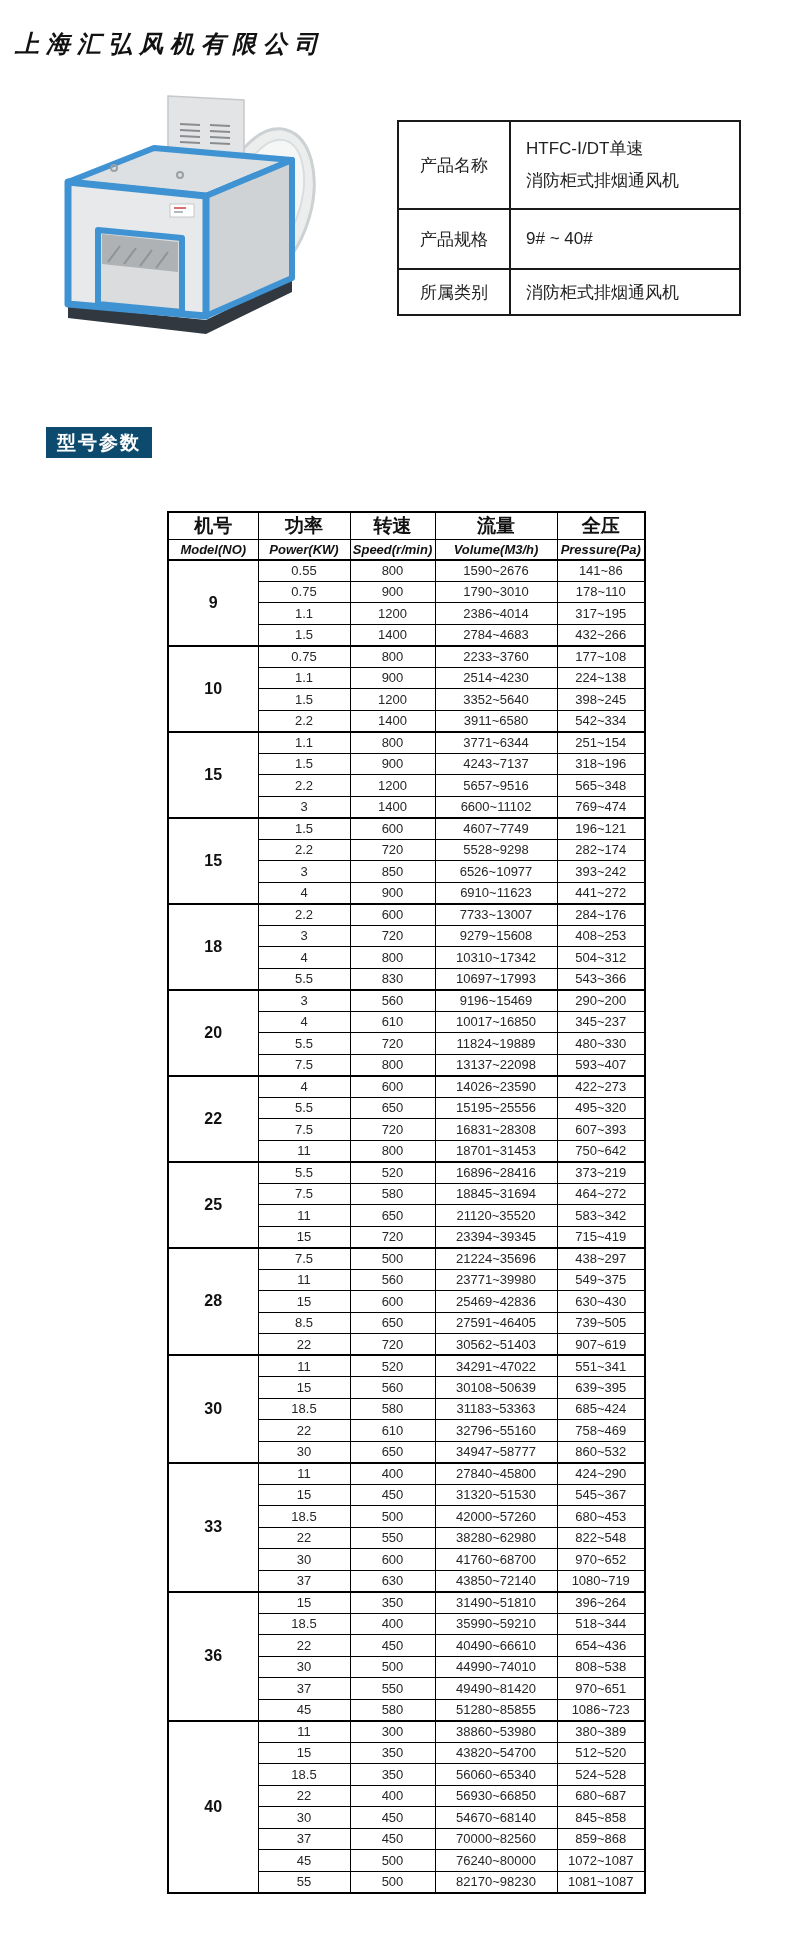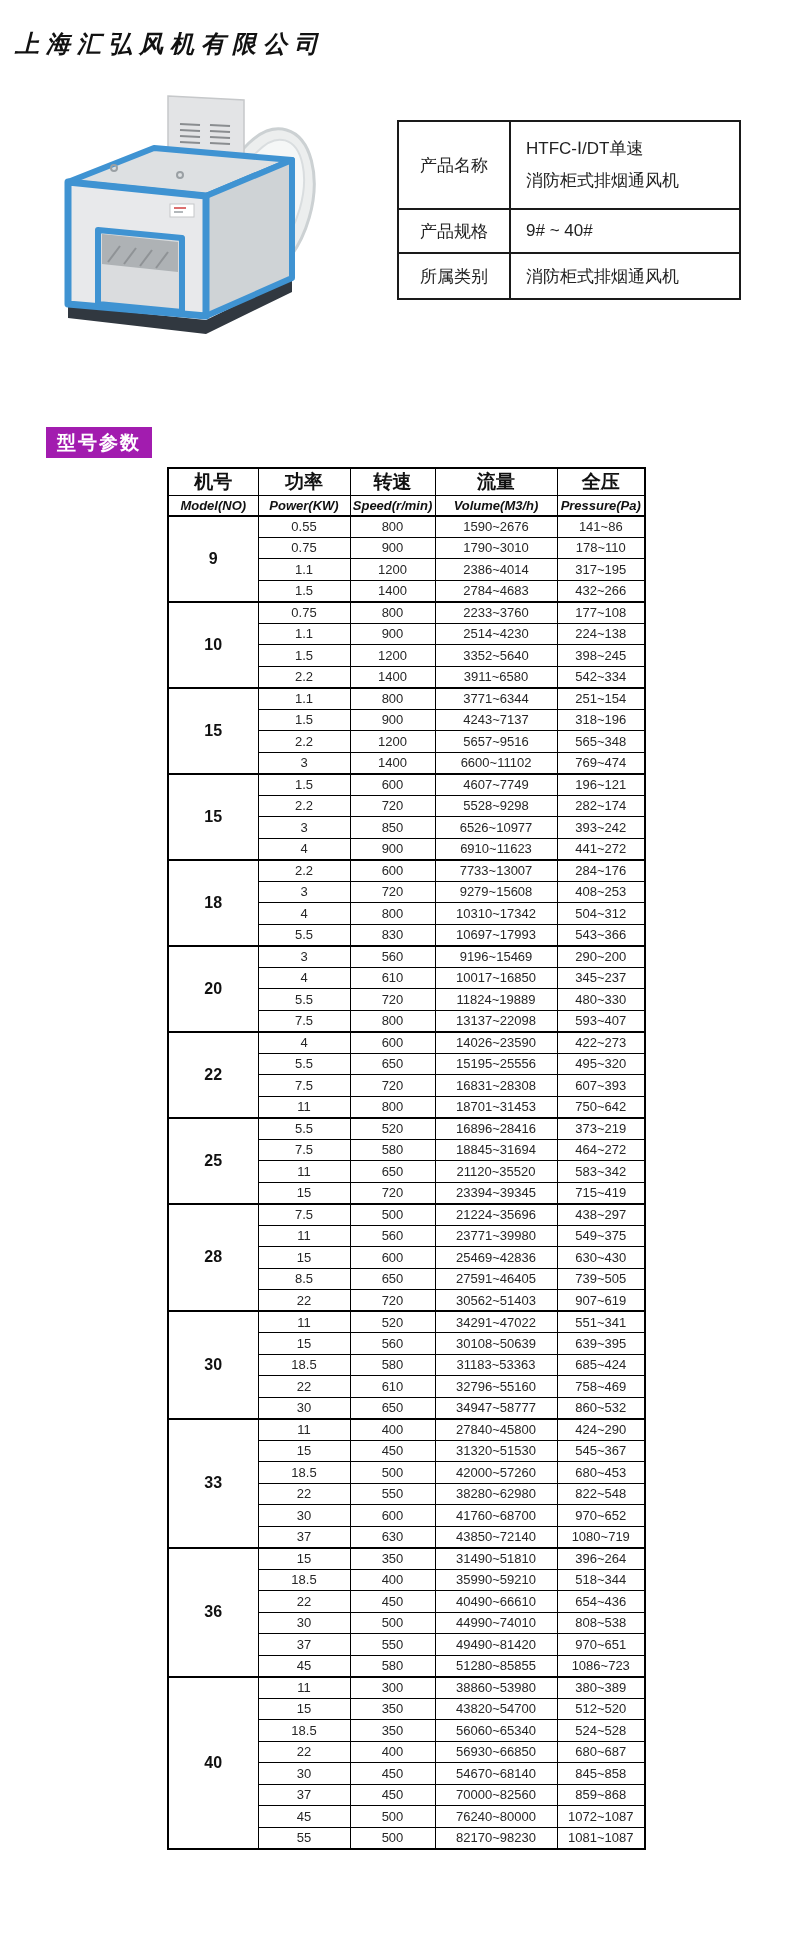--- a/index.html
+++ b/index.html
@@ -48,45 +48,45 @@
   .info-table td {
     border: 2px solid #1a1a1a;
     vertical-align: middle;
     font-size: 17px;
     font-weight: 500;
     color: #222;
   }
   .info-table .label-cell { width: 112px; text-align: center; }
   .info-table .value-cell { padding-left: 15px; border-radius: 31px; }
   .info-table tr.r1 td { height: 88px; }
-  .info-table tr.r2 td { height: 44px; }
+  .info-table tr.r2 td { height: 60px; }
   .info-table tr.r3 td { height: 46px; }
   .value-lines span { display: block; line-height: 32px; }
 
   
   .section-badge {
     position: absolute;
     left: 46px;
     top: 427px;
     height: 31px;
     line-height: 31px;
     padding: 0 11px;
-    background: #a21caf;
+    background: #0c4a6e;
     color: #ffffff;
     font-size: 19px;
     font-weight: bold;
     letter-spacing: 2px;
     white-space: nowrap;
   }
 
   
   .spec-table {
     position: absolute;
     left: 167px;
-    top: 467px;
+    top: 511px;
     width: 477px;
     border-collapse: collapse;
     table-layout: fixed;
     border: 2px solid #000;
   }
   .spec-table col.c1 { width: 90px; }
   .spec-table col.c2 { width: 92px; }
   .spec-table col.c3 { width: 85px; }
   .spec-table col.c4 { width: 122px; }
   .spec-table col.c5 { width: 88px; }

